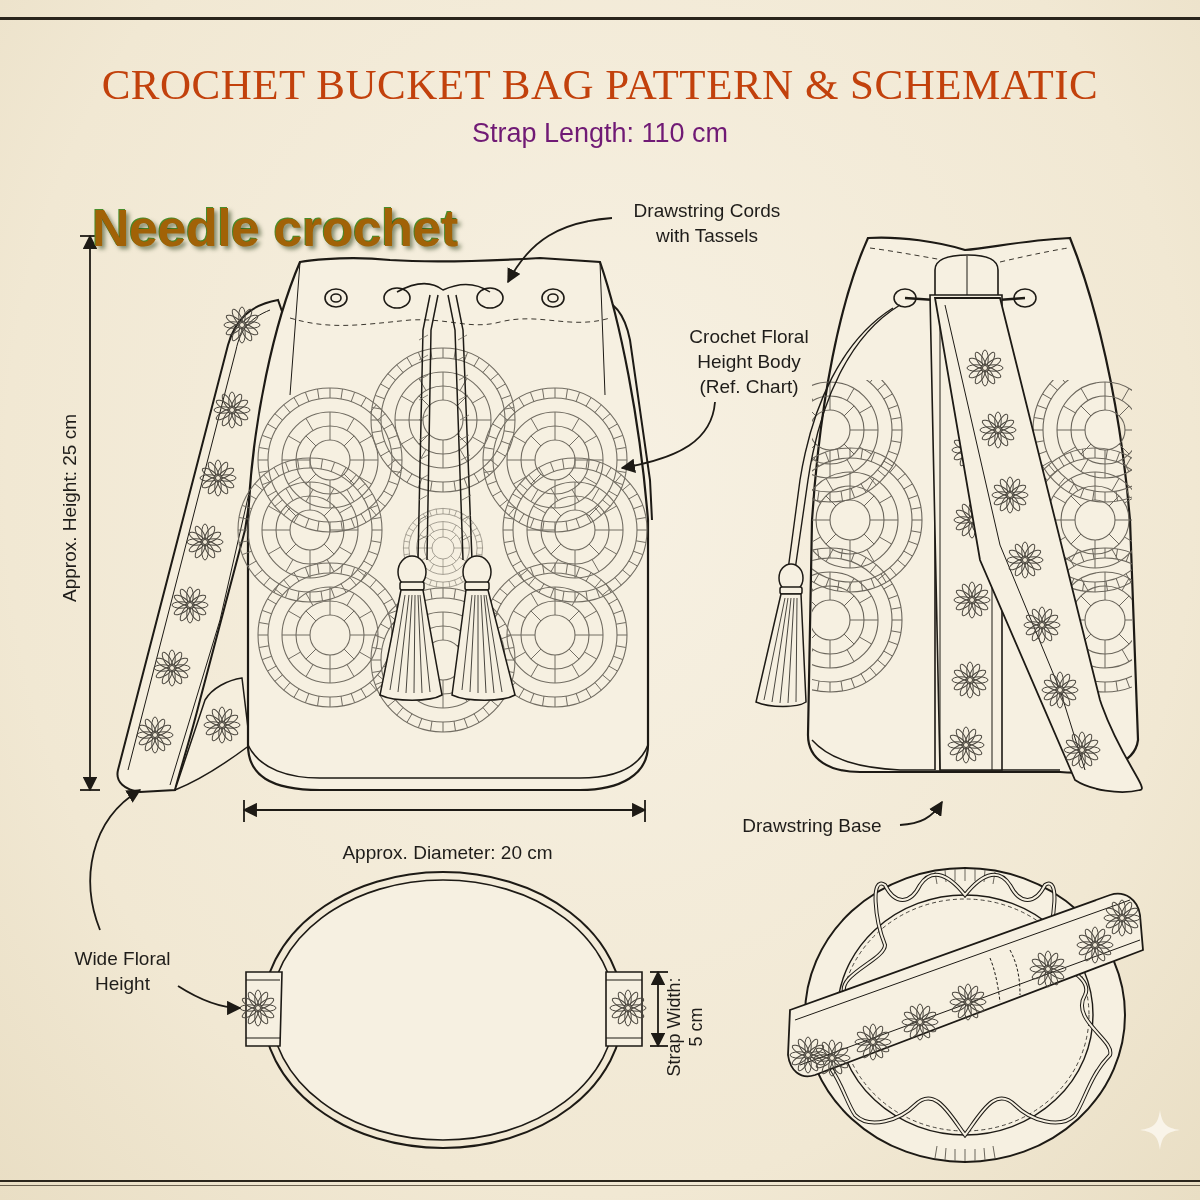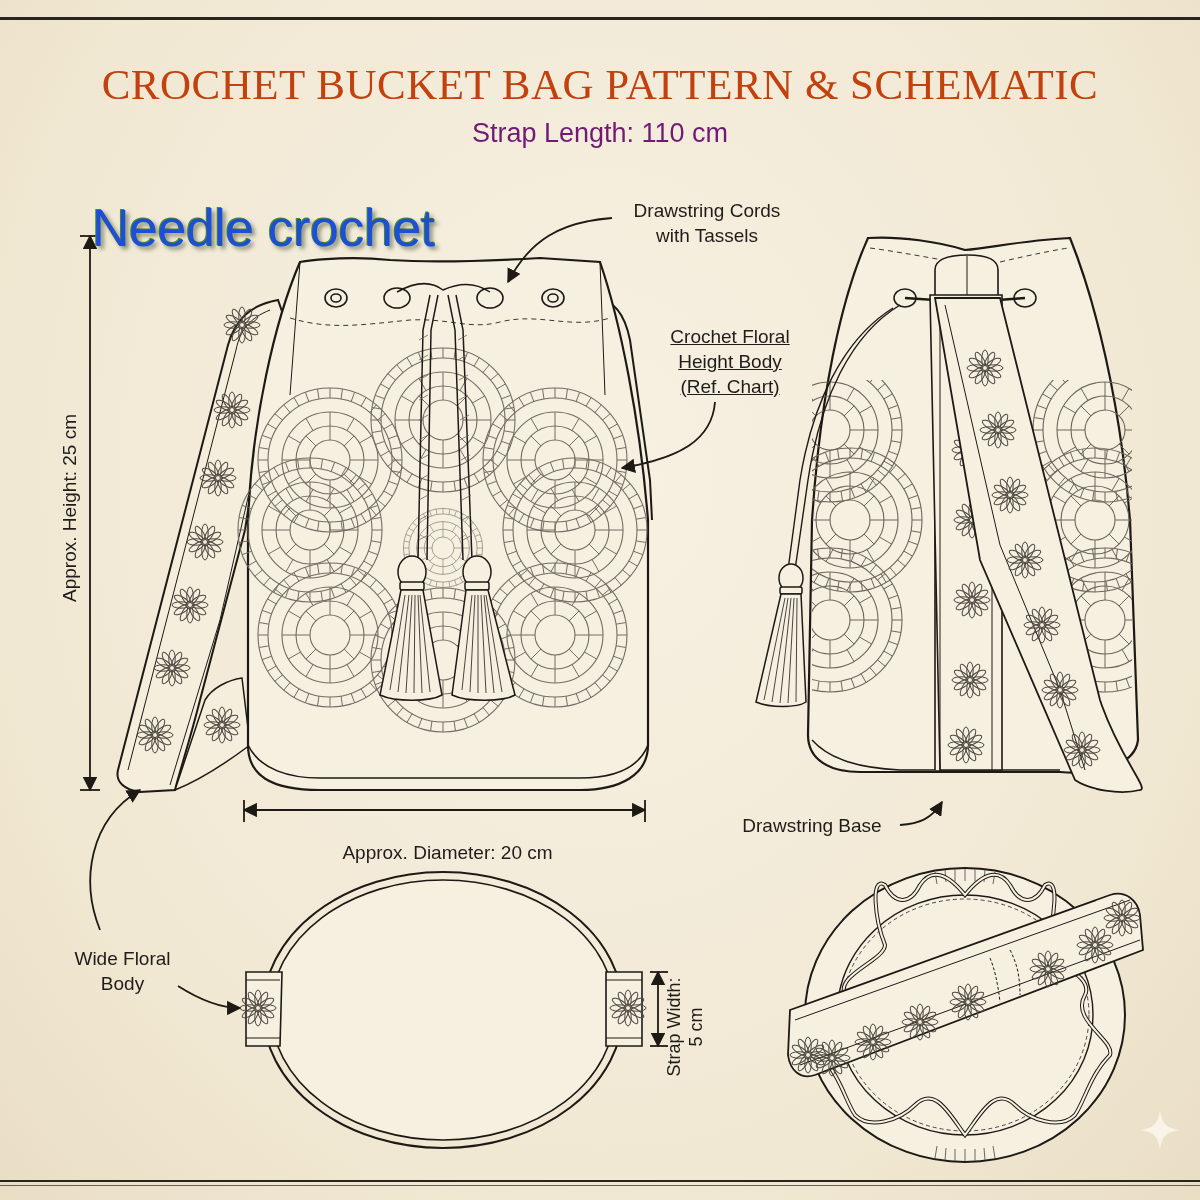--- a/index.html
+++ b/index.html
@@ -15,22 +15,22 @@
   .frame-bottom2 { top:1185px; height:1px; background:#6b6150; }
   .title {
     position:absolute; top:60px; left:0; width:1200px; text-align:center;
     font-family:"Liberation Serif", serif; font-size:43px; letter-spacing:0.5px; color:#c2410c;
   }
   .subtitle {
     position:absolute; top:118px; left:0; width:1200px; text-align:center;
     font-size:27px; color:#701a75;
   }
   .watermark {
-    position:absolute; top:198px; left:92px; font-size:52px; font-weight:normal;
-    color:#1d4ed8; letter-spacing:-0.5px;
+    position:absolute; top:198px; left:92px; font-size:52px; font-weight:bold;
+    color:#a16207; letter-spacing:-0.5px;
     text-shadow: 3px 3px 4px rgba(40,60,20,0.55), -1px -1px 0 #4a8f2c;
     z-index:5;
   }
   .label { position:absolute; font-size:19px; line-height:25px; color:#1f1d1a; text-align:center; }
   .vlabel {
     position:absolute; font-size:19px; color:#1f1d1a; white-space:nowrap;
     transform-origin:center center;
   }
   svg { position:absolute; left:0; top:0; }
   .sparkle {
@@ -45,29 +45,29 @@
 <div class="frame-line frame-bottom2"></div>
 
 <div class="title">CROCHET BUCKET BAG PATTERN &amp; SCHEMATIC</div>
 <div class="subtitle">Strap Length: 110 cm</div>
 <div class="watermark">Needle crochet</div>
 
 <div class="label" style="left:612px; top:198px; width:190px;">
   <div>Drawstring Cords</div>
   <div>with Tassels</div>
 </div>
-<div class="label" style="left:645px; top:324px; width:170px;text-decoration:underline;">
+<div class="label" style="left:664px; top:324px; width:170px;">
   <div>Crochet Floral</div>
   <div>Height Body</div>
   <div>(Ref. Chart)</div>
 </div>
 <div class="label" style="left:722px; top:813px; width:180px;">Drawstring Base</div>
 <div class="label" style="left:50px; top:946px; width:145px;">
   <div>Wide Floral</div>
-  <div>Body</div>
+  <div>Height</div>
 </div>
 
 <div class="vlabel" style="left:-35px; top:497px; width:210px; text-align:center; transform:rotate(-90deg);">Approx. Height: 25 cm</div>
 <div class="label" style="left:300px; top:840px; width:295px;">Approx. Diameter: 20 cm</div>
 <div style="position:absolute; left:628px; top:1002px; width:120px; height:50px; transform:rotate(-90deg); text-align:center;">
   <div class="label" style="position:static; font-size:18px; line-height:22px;">Strap Width:</div>
   <div class="label" style="position:static; font-size:18px; line-height:22px;">5 cm</div>
 </div>
 
 <svg width="1200" height="1200" viewBox="0 0 1200 1200">

